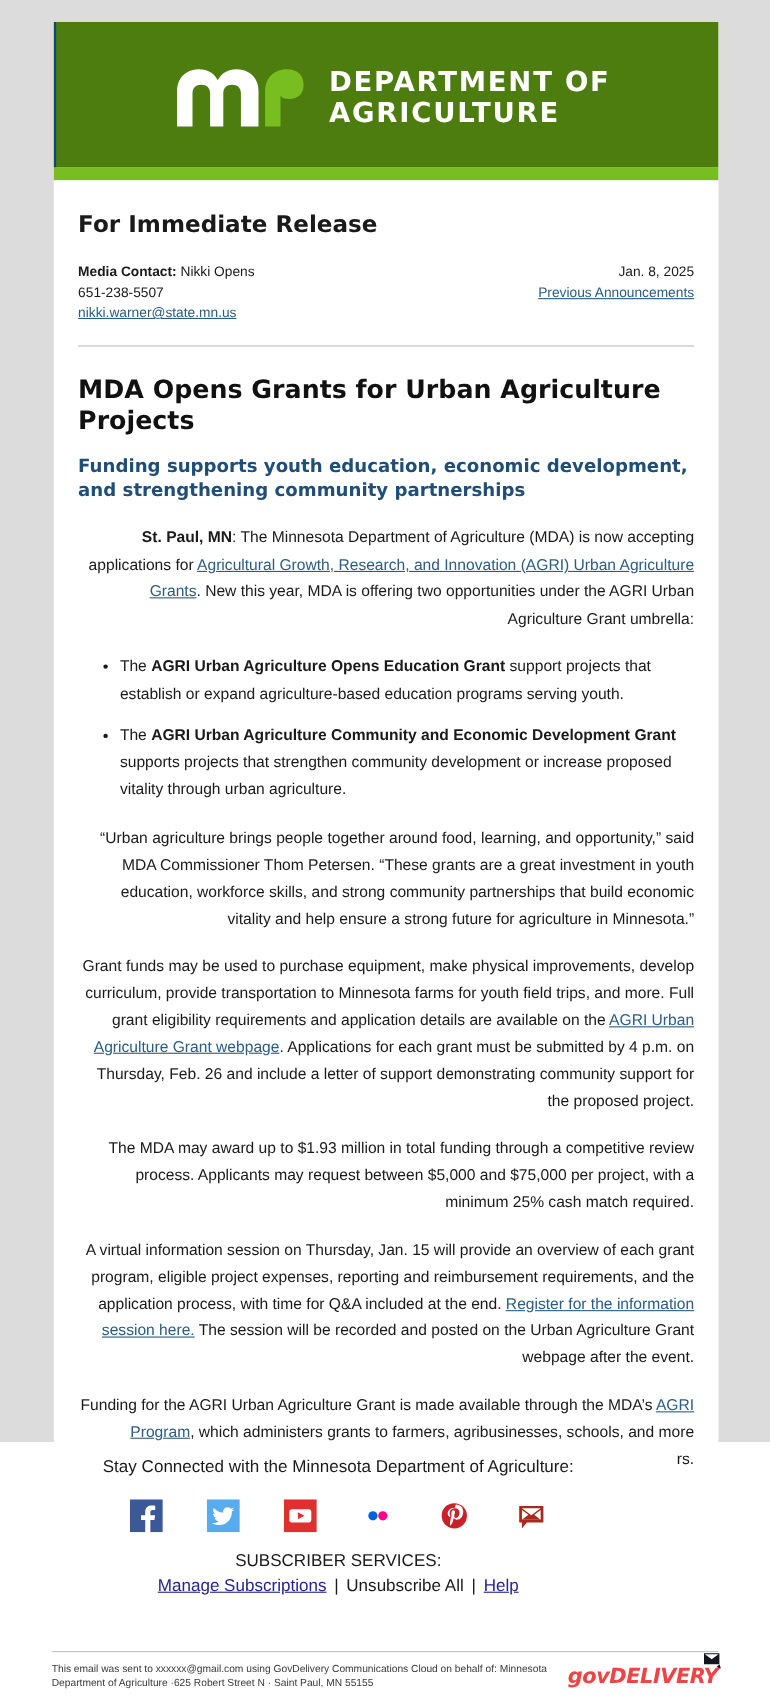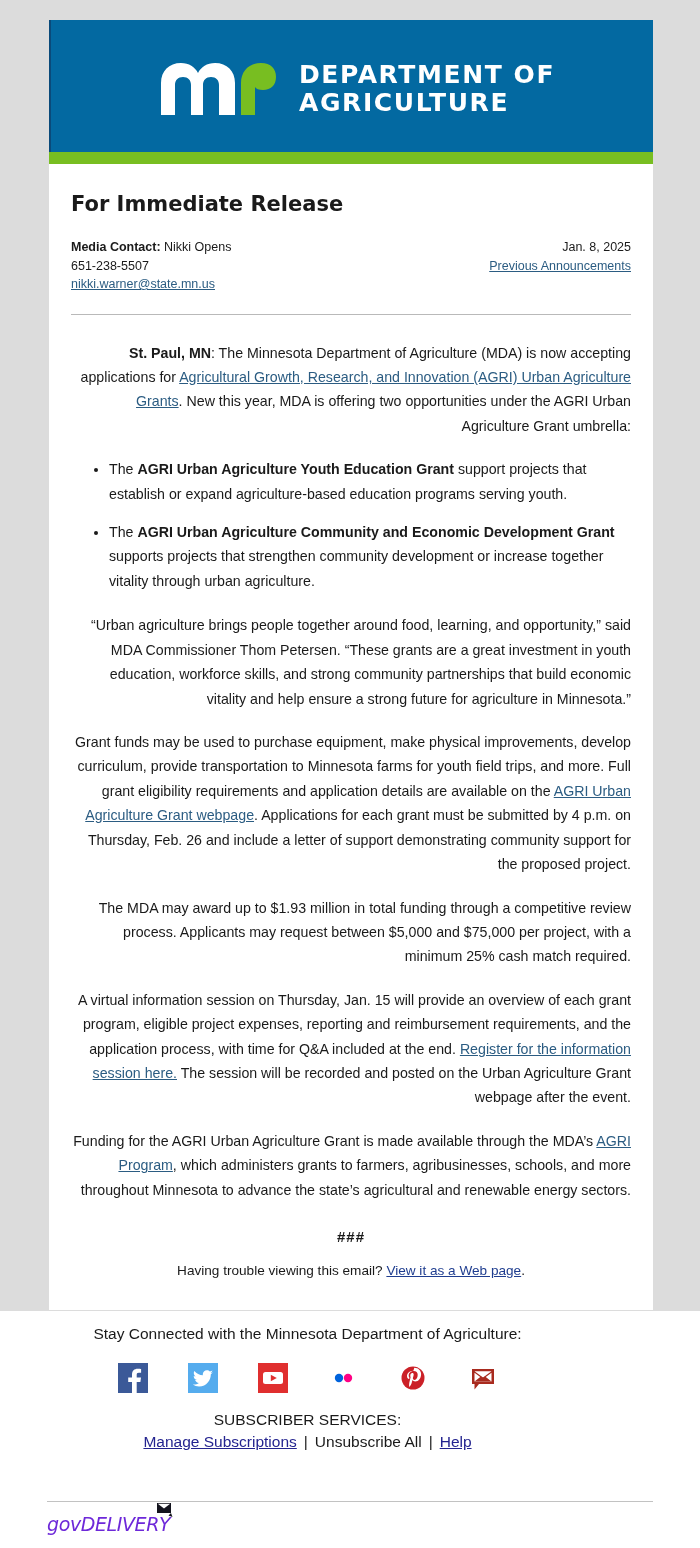--- a/index.html
+++ b/index.html
@@ -27,21 +27,21 @@
   
   .email-card {
     position: absolute;
     left: 49px; top: 20px;
     width: 604px;
     background: #ffffff;
   }
 
   
   .masthead {
-    background: #0369a1;
+    background: #4d7c0f;
     height: 132px;
     position: relative;
     border-left: 2px solid #0a4a7a;
   }
   .logo-wrap {
     position: absolute;
     left: 108px; top: 41px;
     display: flex;
     align-items: center;
   }
@@ -198,24 +198,24 @@
     text-align: left;
   }
   .govd {
     display: flex;
     align-items: flex-start;
     position: relative;
     padding-top: 2px;
   }
   .govd-word {
     font-family: "DejaVu Sans", sans-serif;
-    font-weight: normal;
+    font-weight: bold;
     font-style: italic;
     font-size: 19px;
-    color: #6d28d9;
+    color: #ef4444;
     letter-spacing: -0.4px;
   }
   .govd-env { position: absolute; right: -3px; top: -9px; }
 </style>
 </head>
 <body>
 
 <div class="page">
 
   <div class="grey-region"></div>
@@ -251,26 +251,28 @@
           <div><a class="lnk" href="#">nikki.warner@state.mn.us</a></div>
         </div>
         <div class="contact-right">
           <div>Jan. 8, 2025</div>
           <div><a class="lnk" href="#">Previous Announcements</a></div>
         </div>
       </div>
 
       <hr class="divider">
 
+      <h1 class="headline">MDA Opens Grants for Urban Agriculture Projects</h1>
+      <h2 class="subhead">Funding supports youth education, economic development, and strengthening community partnerships</h2>
 
       <p class="para"><strong>St. Paul, MN</strong><span>: The Minnesota Department of Agriculture (MDA) is now accepting applications for </span><a class="lnk" href="#">Agricultural Growth, Research, and Innovation (AGRI) Urban Agriculture Grants</a><span>. New this year, MDA is offering two opportunities under the AGRI Urban Agriculture Grant umbrella:</span></p>
 
       <ul class="bullets">
-        <li><span>The </span><strong>AGRI Urban Agriculture Youth Education Grant</strong><span> support projects that establish or expand agriculture-based education programs serving youth.</span></li>
-        <li><span>The </span><strong>AGRI Urban Agriculture Community and Economic Development Grant</strong><span> supports projects that strengthen community development or increase together vitality through urban agriculture.</span></li>
+        <li><span>The </span><strong>AGRI Urban Agriculture Opens Education Grant</strong><span> support projects that establish or expand agriculture-based education programs serving youth.</span></li>
+        <li><span>The </span><strong>AGRI Urban Agriculture Community and Economic Development Grant</strong><span> supports projects that strengthen community development or increase proposed vitality through urban agriculture.</span></li>
       </ul>
 
       <p class="para">“Urban agriculture brings people together around food, learning, and opportunity,” said MDA Commissioner Thom Petersen. “These grants are a great investment in youth education, workforce skills, and strong community partnerships that build economic vitality and help ensure a strong future for agriculture in Minnesota.”</p>
 
       <p class="para"><span>Grant funds may be used to purchase equipment, make physical improvements, develop curriculum, provide transportation to Minnesota farms for youth field trips, and more. Full grant eligibility requirements and application details are available on the </span><a class="lnk" href="#">AGRI Urban Agriculture Grant webpage</a><span>. Applications for each grant must be submitted by 4 p.m. on Thursday, Feb. 26 and include a letter of support demonstrating community support for the proposed project.</span></p>
 
       <p class="para">The MDA may award up to $1.93 million in total funding through a competitive review process. Applicants may request between $5,000 and $75,000 per project, with a minimum 25% cash match required.</p>
 
       <p class="para"><span>A virtual information session on Thursday, Jan. 15 will provide an overview of each grant program, eligible project expenses, reporting and reimbursement requirements, and the application process, with time for Q&amp;A included at the end. </span><a class="lnk" href="#">Register for the information session here.</a><span> The session will be recorded and posted on the Urban Agriculture Grant webpage after the event.</span></p>
 
@@ -329,20 +331,24 @@
     </div>
 
     <div class="subscriber-title">SUBSCRIBER SERVICES:</div>
     <div class="subscriber-links">
       <a href="#">Manage Subscriptions</a><span class="sep">|</span><span>Unsubscribe All</span><span class="sep">|</span><a href="#">Help</a>
     </div>
   </div>
 
   <div class="legal-divider"></div>
   <div class="legal-row">
+    <div class="legal-text">
+      <div>This email was sent to xxxxxx@gmail.com using GovDelivery Communications Cloud on behalf of: Minnesota</div>
+      <div>Department of Agriculture ·625 Robert Street N · Saint Paul, MN 55155</div>
+    </div>
     <div class="govd">
       <span class="govd-word">govDELIVERY</span>
       <svg class="govd-env" width="17" height="15" viewBox="0 0 17 15">
         <path fill="#14141e" d="M1 1h14v10H1z"></path>
         <path fill="#ffffff" d="M1.8 1.8l6.2 4.6 6.2-4.6z"></path>
         <path fill="#ffffff" d="M1.8 3.3l6.2 4.4 6.2-4.4v6.9H1.8z" opacity="0"></path>
         <path fill="#14141e" d="M15 11l1.5 4-4-1.5z"></path>
       </svg>
     </div>
   </div>

